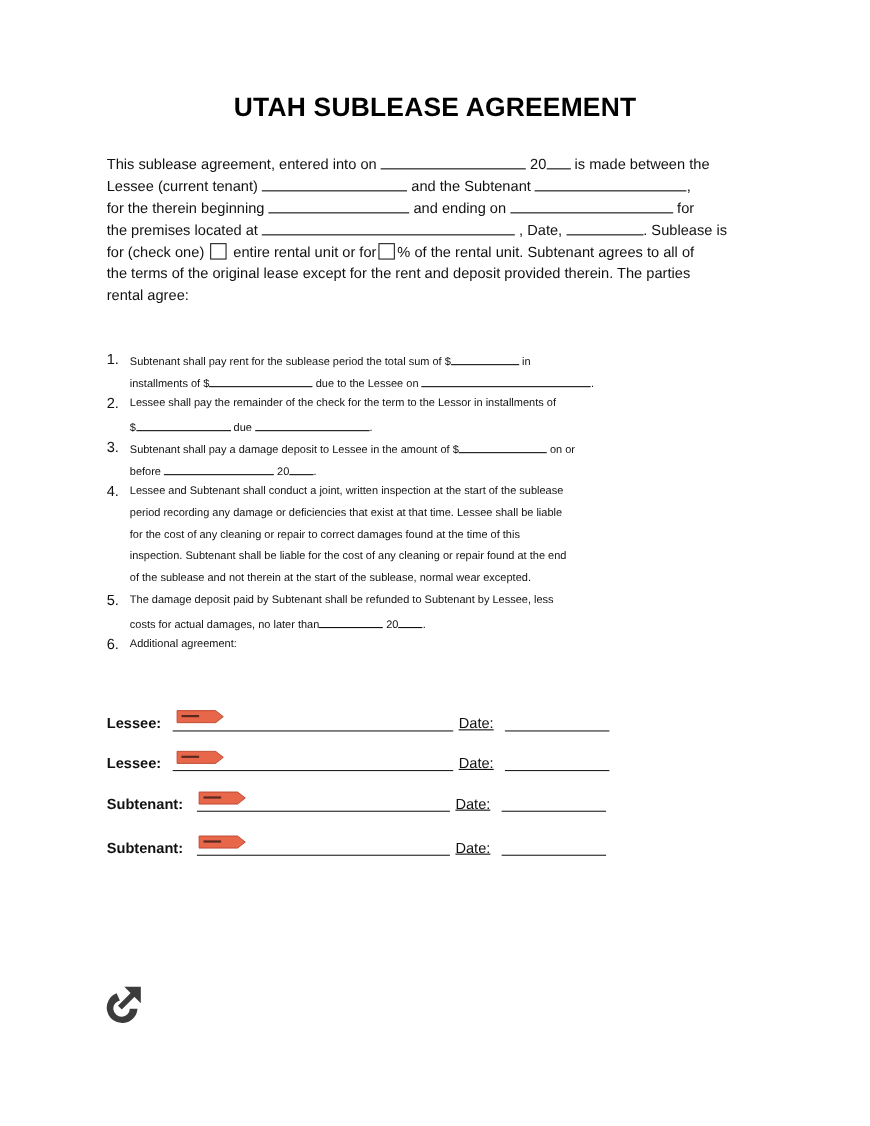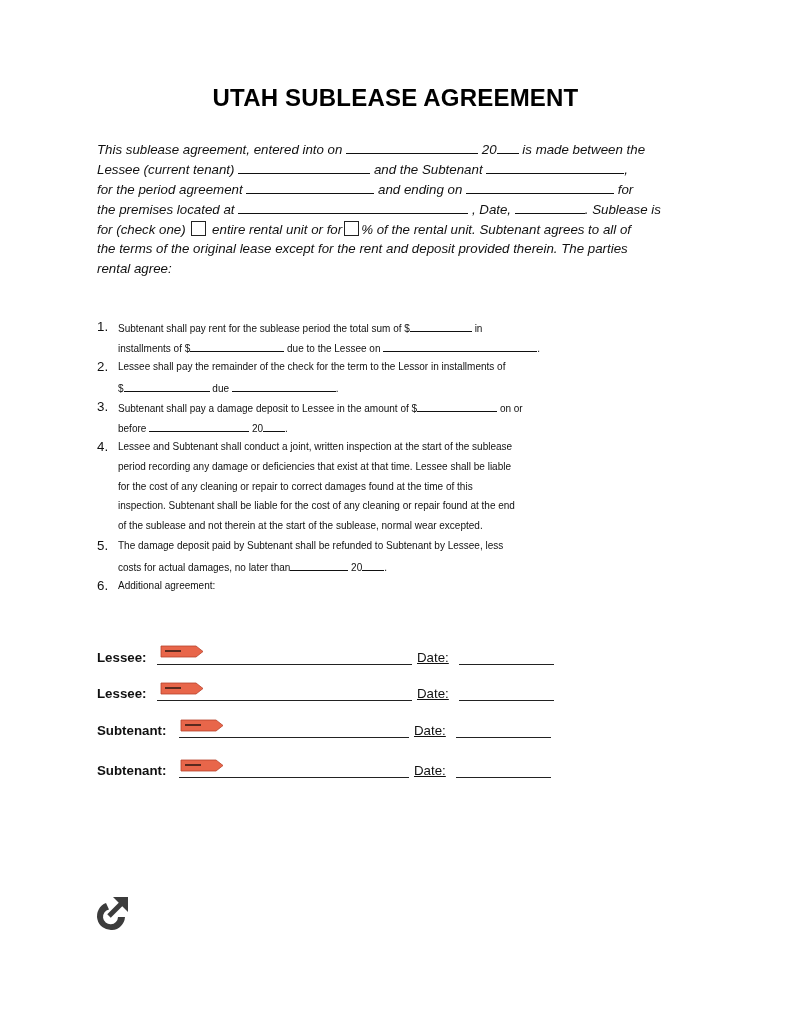--- a/index.html
+++ b/index.html
@@ -1,20 +1,20 @@
 <!DOCTYPE html>
 <html><head>
 <meta charset="utf-8">
 <style>
   html, body { margin: 0; padding: 0; background: #ffffff; }
   body { width: 791px; height: 1024px; position: relative; overflow: hidden;
          font-family: "Liberation Sans", sans-serif; color: #111111; }
   .title { position: absolute; left: 0; width: 791px; top: 84px; text-align: center;
            font-weight: bold; font-size: 24px; letter-spacing: 0.2px; color: #000; }
-  .line { position: absolute; left: 97px; font-size: 13.3px; white-space: nowrap; line-height: 16px; font-style: italic; }
+  .line { position: absolute; left: 97px; font-size: 13.3px; white-space: nowrap; line-height: 16px; }
   .blank { display: inline-block; border-bottom: 1px solid #111; height: 12px; vertical-align: baseline; }
   .chk { display: inline-block; width: 13px; height: 13px; border: 1px solid #222;
          vertical-align: -2px; margin: 0 2px; background: #fff; }
   .num { position: absolute; left: 97px; font-size: 13.3px; line-height: 16px; }
   .ind { position: absolute; left: 118px; font-size: 10px; white-space: nowrap; line-height: 16px; }
   .sig-label { position: absolute; left: 97px; font-weight: bold; font-size: 13.3px; }
   .sig-line { position: absolute; border-bottom: 1.5px solid #222; height: 0; }
   .date-label { position: absolute; font-size: 13.3px; text-decoration: underline; }
   .tag { position: absolute; width: 44px; height: 13px; }
   .logo { position: absolute; left: 92px; top: 893px; width: 40px; height: 44px; }
@@ -30,21 +30,21 @@
   <span>20</span><span class="blank" style="width:22px"></span>
   <span>is made between the</span>
 </div>
 <div class="line" style="top:161px">
   <span>Lessee (current tenant)</span>
   <span class="blank" style="width:132px"></span>
   <span>and the Subtenant</span>
   <span class="blank" style="width:138px"></span><span>,</span>
 </div>
 <div class="line" style="top:181px">
-  <span>for the period agreement</span>
+  <span>for the therein beginning</span>
   <span class="blank" style="width:128px"></span>
   <span>and ending on</span>
   <span class="blank" style="width:148px"></span>
   <span>for</span>
 </div>
 <div class="line" style="top:201px">
   <span>the premises located at</span>
   <span class="blank" style="width:230px"></span>
   <span>, Date,</span>
   <span class="blank" style="width:70px"></span><span>.  Sublease is</span>

